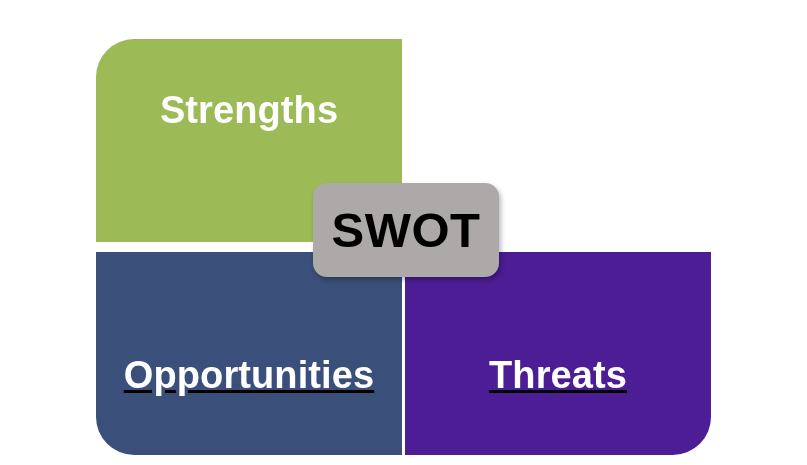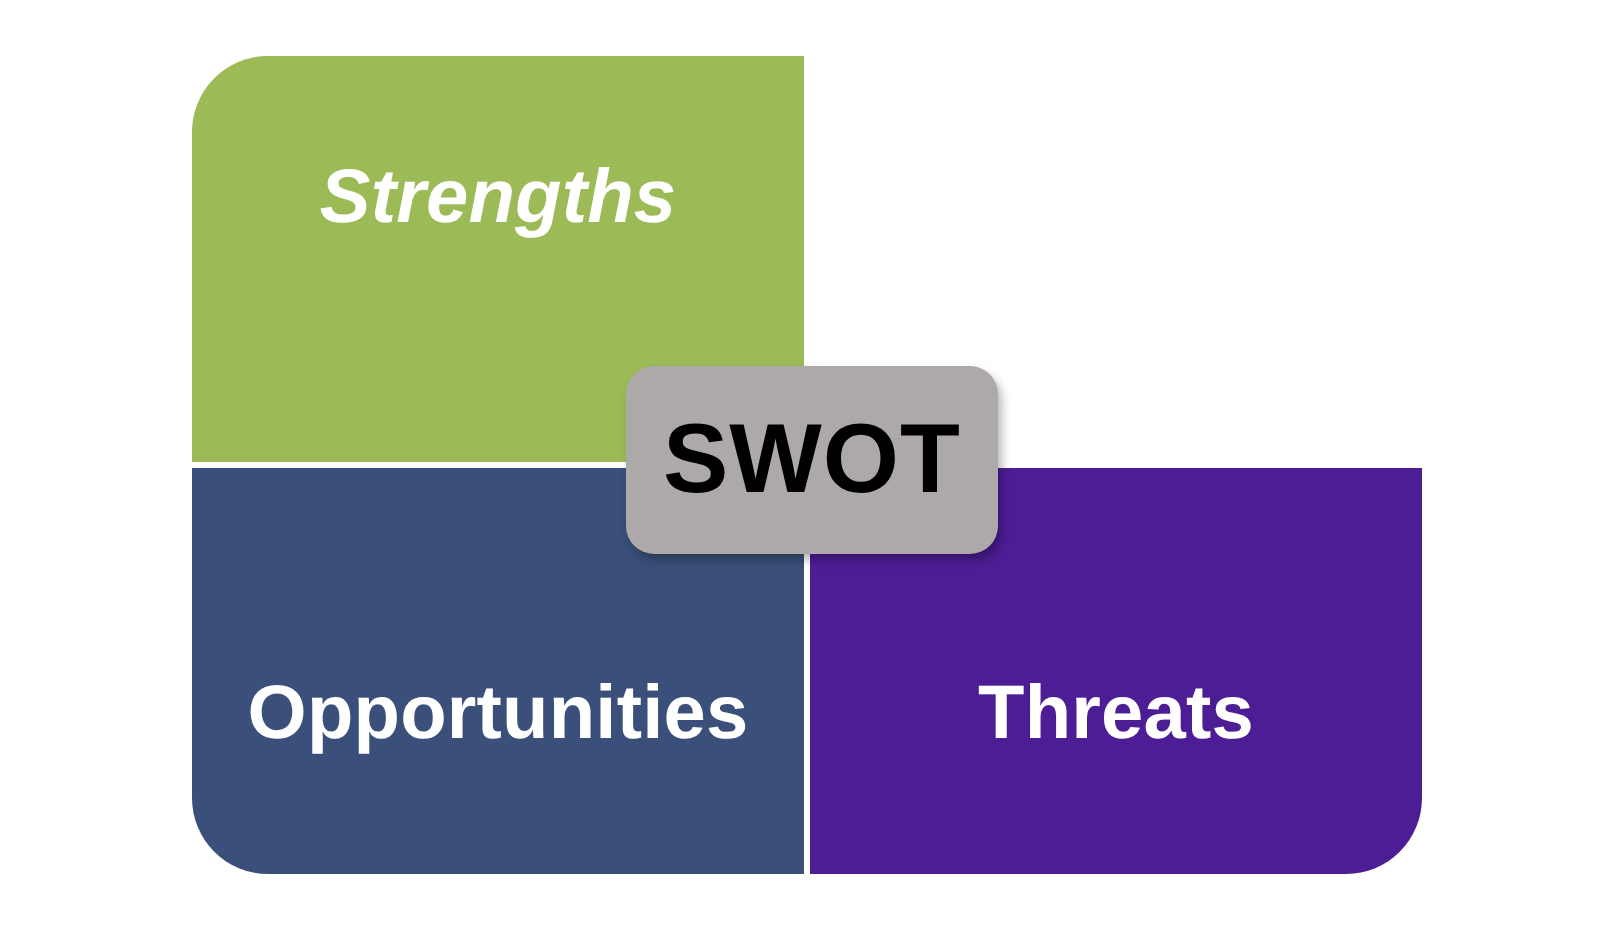--- a/index.html
+++ b/index.html
@@ -37,24 +37,24 @@
   .quadrant .q-label {
     color: #ffffff;
     font-size: 38px;
     font-weight: bold;
     line-height: 1;
     letter-spacing: 0.1px;
     white-space: nowrap;
   }
 
   
-  .quadrant.row-top    { top: 0; font-style: italic; }
+  .quadrant.row-top    { top: 11px; }
   .quadrant.row-top .q-label    { margin-top: 52px; }
   
-  .quadrant.row-bottom { top: 206px; }
+  .quadrant.row-bottom { top: 224px; text-decoration: underline; }
   .quadrant.row-bottom .q-label { margin-top: 104px; }
 
   .quadrant.col-left  { left: 0; }
   .quadrant.col-right { left: 309px; }
 
   
   #q-strengths     { border-top-left-radius: 38px; }
   #q-weaknesses    { border-top-right-radius: 38px; }
   #q-opportunities { border-bottom-left-radius: 38px; }
   #q-threats       { border-bottom-right-radius: 38px; }

